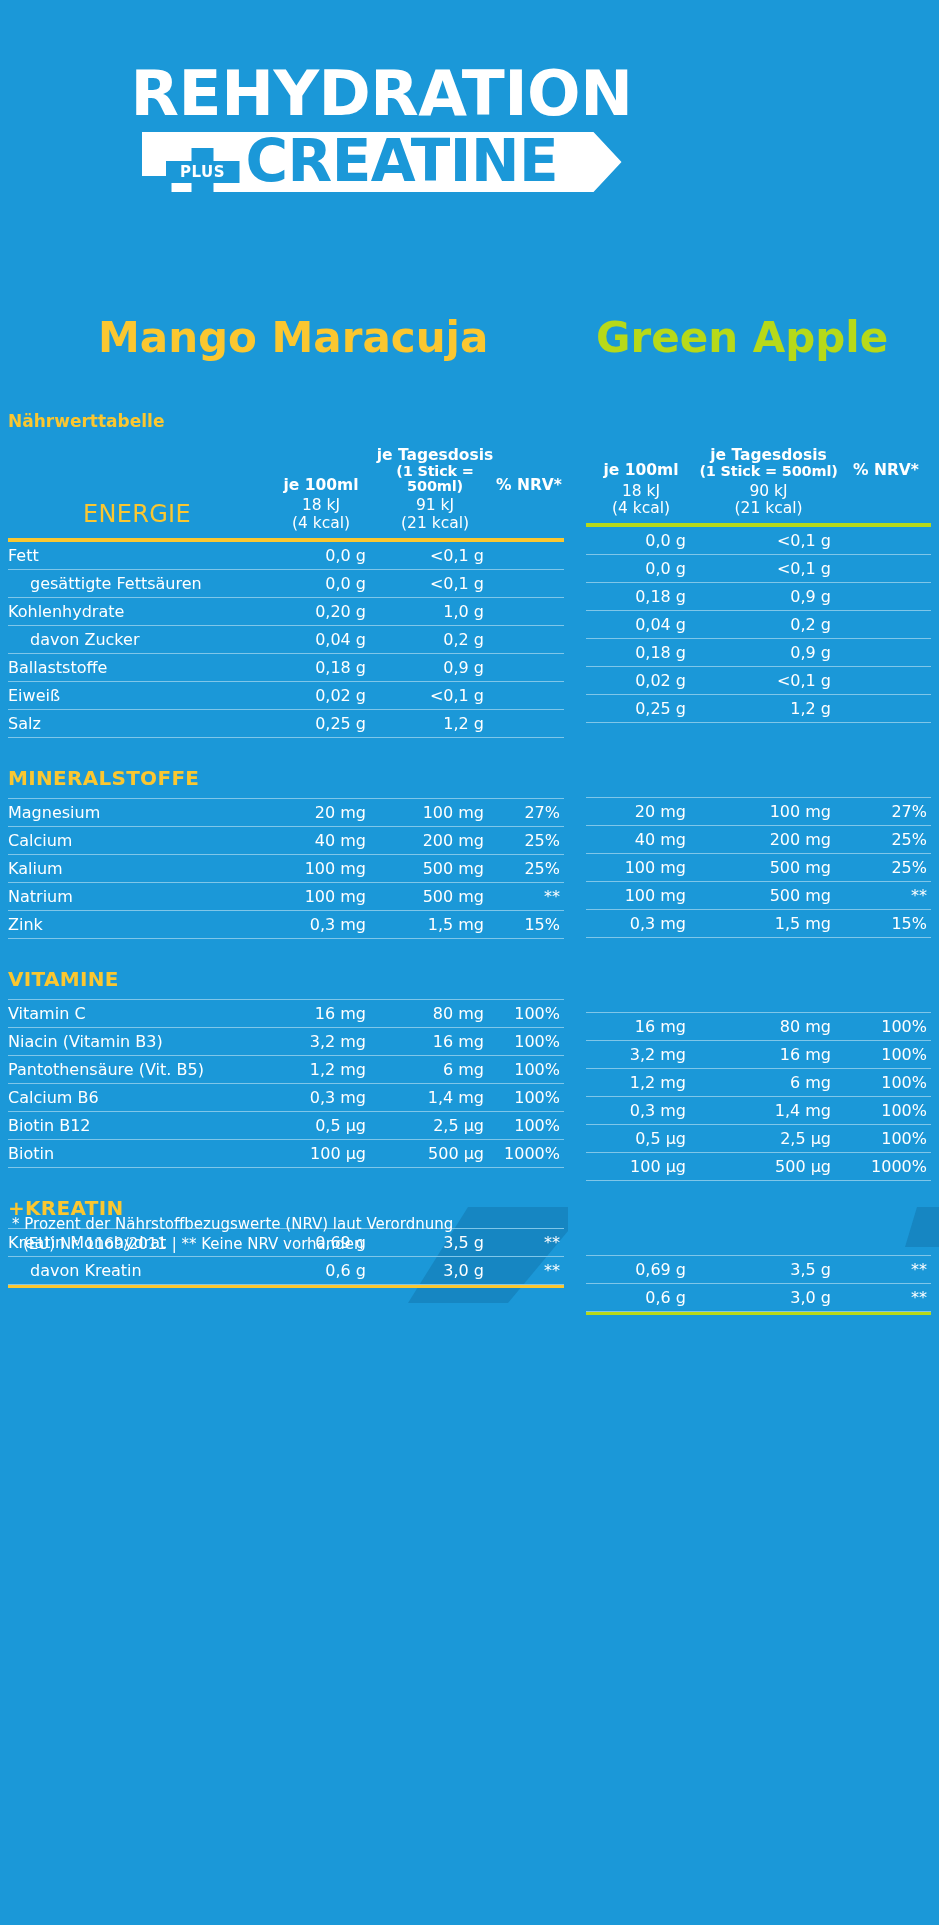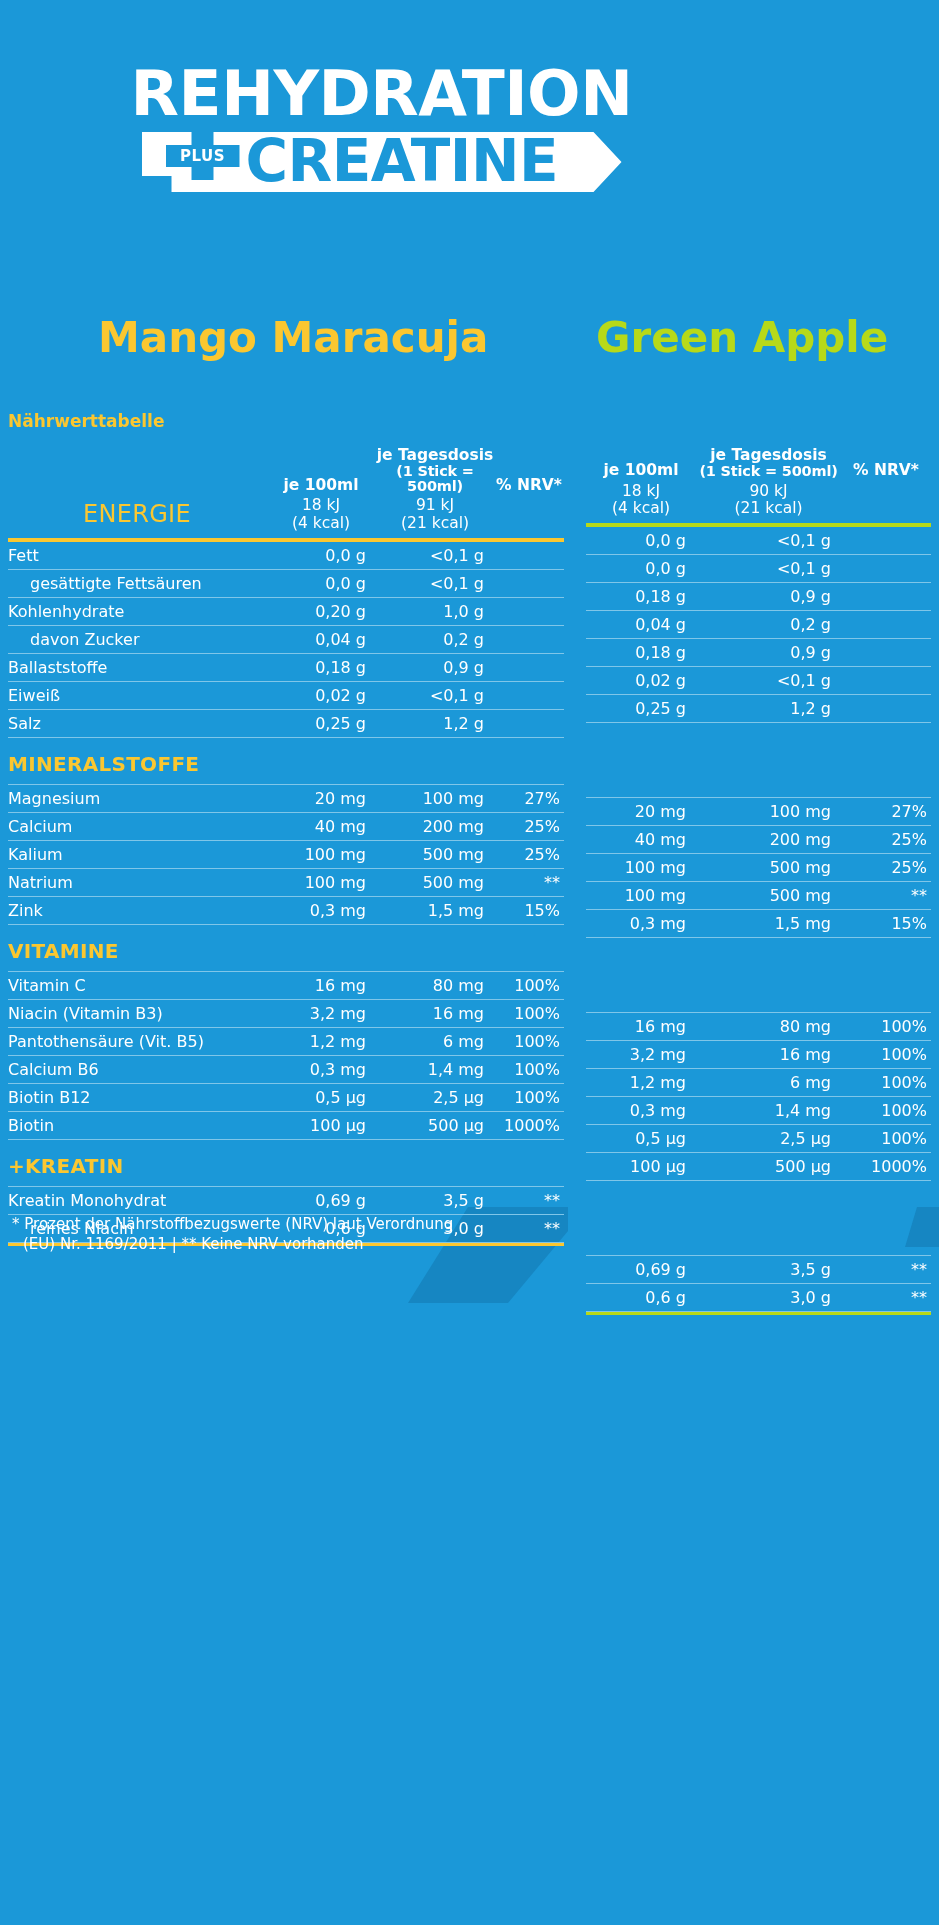--- a/index.html
+++ b/index.html
@@ -39,21 +39,21 @@
   #banner-shape{
     position:absolute;
     left:0; top:0;
     width:480px; height:60px;
     background:#ffffff;
     
     clip-path:polygon(0 0, 452px 0, 480px 30px, 452px 60px, 30px 60px, 30px 44px, 0 44px);
   }
   #plus-badge{
     position:absolute;
-    left:24px; top:0;
+    left:24px; top:16px;
     width:74px; height:48px;
   }
   #plus-cross{
     position:absolute;
     left:0; top:0;
     width:74px; height:48px;
     background:#1b98d8;
     clip-path:polygon(26px 0, 48px 0, 48px 13px, 74px 13px, 74px 35px, 48px 35px, 48px 48px, 26px 48px, 26px 35px, 0 35px, 0 13px, 26px 13px);
   }
   #plus-label{
@@ -151,21 +151,21 @@
     vertical-align:middle;
   }
   td .kcal{ display:block; }
 
   
   tr.section td{
     color:#fbc730;
     font-size:20px;
     font-weight:bold;
     letter-spacing:0.3px;
-    padding-top:14px;
+    padding-top:28px;
     padding-bottom:8px;
     white-space:nowrap;
   }
   tr.section.spacer td{ padding-top:22px; padding-bottom:8px; height:44px; }
 
   
   tr.data td{
     font-size:16px;
     line-height:1.0;
     padding:6px 0 5px 0;
@@ -399,21 +399,21 @@
         <td colspan="4">+KREATIN</td>
       </tr>
 
       <tr class="data first">
         <td class="name">Kreatin Monohydrat</td>
         <td class="val">0,69 g</td>
         <td class="val">3,5 g</td>
         <td class="nrv">**</td>
       </tr>
       <tr class="data">
-        <td class="name indent">reines Niacin</td>
+        <td class="name indent">davon Kreatin</td>
         <td class="val">0,6 g</td>
         <td class="val">3,0 g</td>
         <td class="nrv">**</td>
       </tr>
 
       <tr>
         <td colspan="4">
           <div class="accent-bar" id="accent-bot-left"></div>
         </td>
       </tr>

